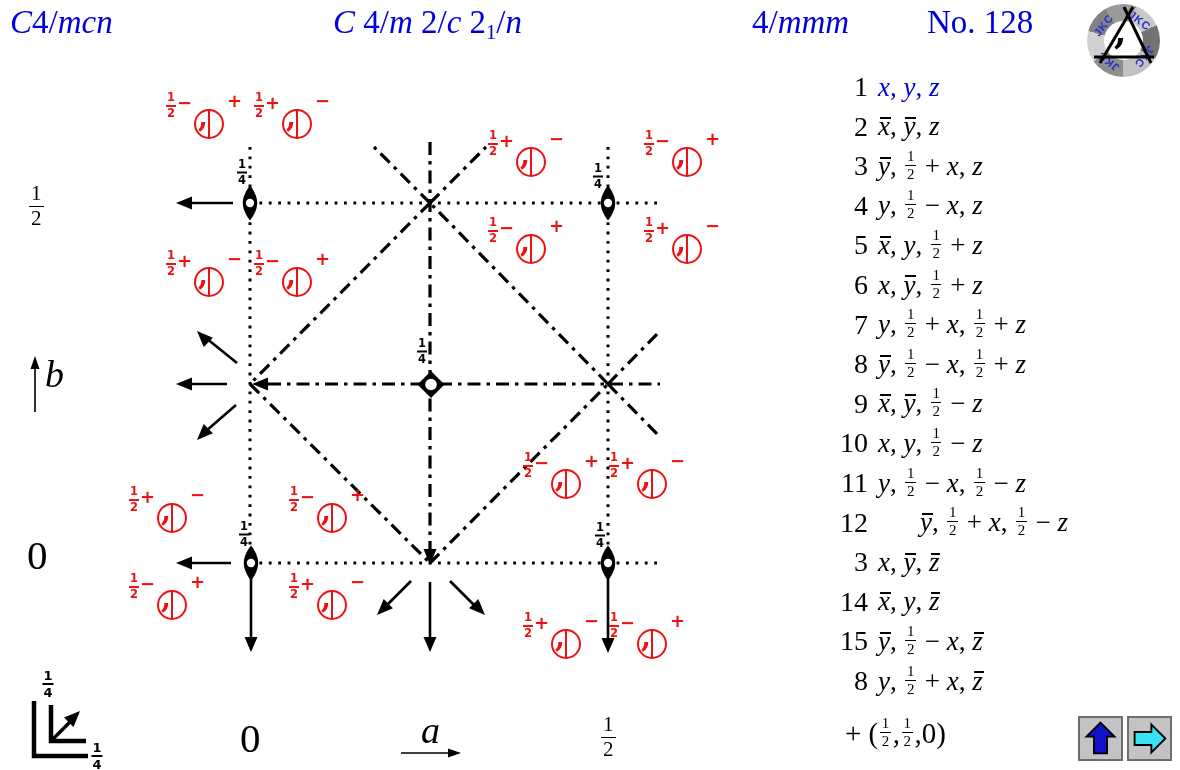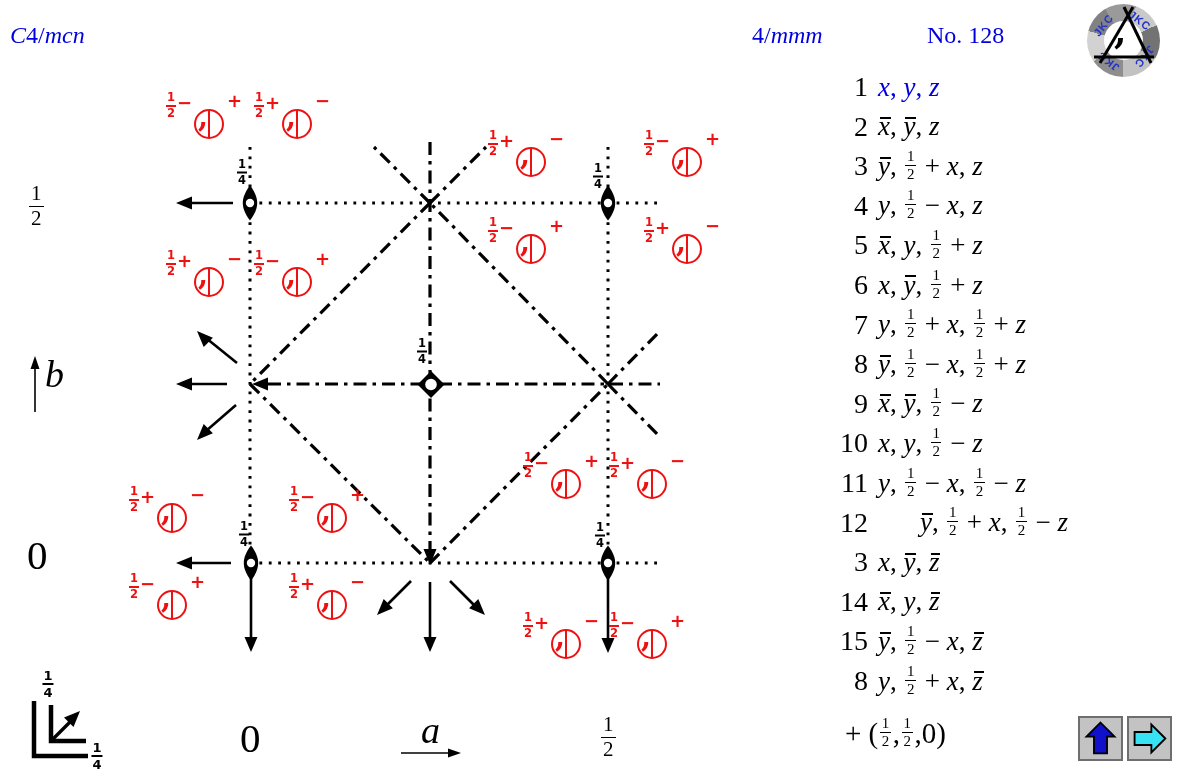--- a/index.html
+++ b/index.html
@@ -1,20 +1,20 @@
 <!DOCTYPE html>
 <html style="--blue: #0000DE; --red: #EE1111;"><head>
 <meta charset="utf-8">
 <style>
   html,body{margin:0;padding:0;background:#fff;}
   .page{position:relative;width:1180px;height:770px;background:#fff;overflow:hidden;
         font-family:"Liberation Serif","DejaVu Serif",serif;color:#000;}
   svg{position:absolute;left:0;top:0;}
   
-  .hdr{position:absolute;top:22px;font-size:24px;color:var(--blue);white-space:pre;text-align:right;}
+  .hdr{position:absolute;top:4px;font-size:33px;color:var(--blue);white-space:pre;text-align:right;}
   #hdr-short{left:10px;}
   #hdr-full{left:333px;}
   #hdr-pg{left:752px;}
   #hdr-no{left:927px;}
   .it{font-style:italic;}
   .sub{font-size:0.62em;vertical-align:-0.28em;}
   .bar{position:relative;display:inline-block;}
   .bar::before{content:"";position:absolute;left:2px;right:-1px;top:0.22em;border-top:2px solid currentColor;}
   
   .frac{display:inline-flex;flex-direction:column;align-items:center;line-height:1;vertical-align:middle;}
@@ -72,20 +72,21 @@
   .navbtn svg{position:static;display:block;}
   #btn-up{left:1078px;top:716px;}
   #btn-next{left:1127px;top:716px;}
 </style>
 </head>
 <body>
 
 <div class="page">
 
   <div class="hdr" id="hdr-short"><span class="it">C</span><span>4/</span><span class="it">mcn</span></div>
+  <div class="hdr" id="hdr-full"><span class="it">C</span><span> 4/</span><span class="it">m</span><span> 2/</span><span class="it">c</span><span> 2</span><span class="sub">1</span><span>/</span><span class="it">n</span></div>
   <div class="hdr" id="hdr-pg"><span>4/</span><span class="it">mmm</span></div>
   <div class="hdr" id="hdr-no">No. 128</div>
 
   <div class="logo">
     <div class="logo-inner"></div>
     <span class="jkc" style="transform:translate(-50%,-50%) rotate(-52deg) translateY(-26px);">JKC</span>
     <span class="jkc" style="transform:translate(-50%,-50%) rotate(38deg) translateY(-26px);">JKC</span>
     <span class="jkc" style="transform:translate(-50%,-50%) rotate(128deg) translateY(-26px);">JKC</span>
     <span class="jkc" style="transform:translate(-50%,-50%) rotate(218deg) translateY(-26px);">JKC</span>
     <svg width="73" height="73" viewBox="0 0 73 73">

